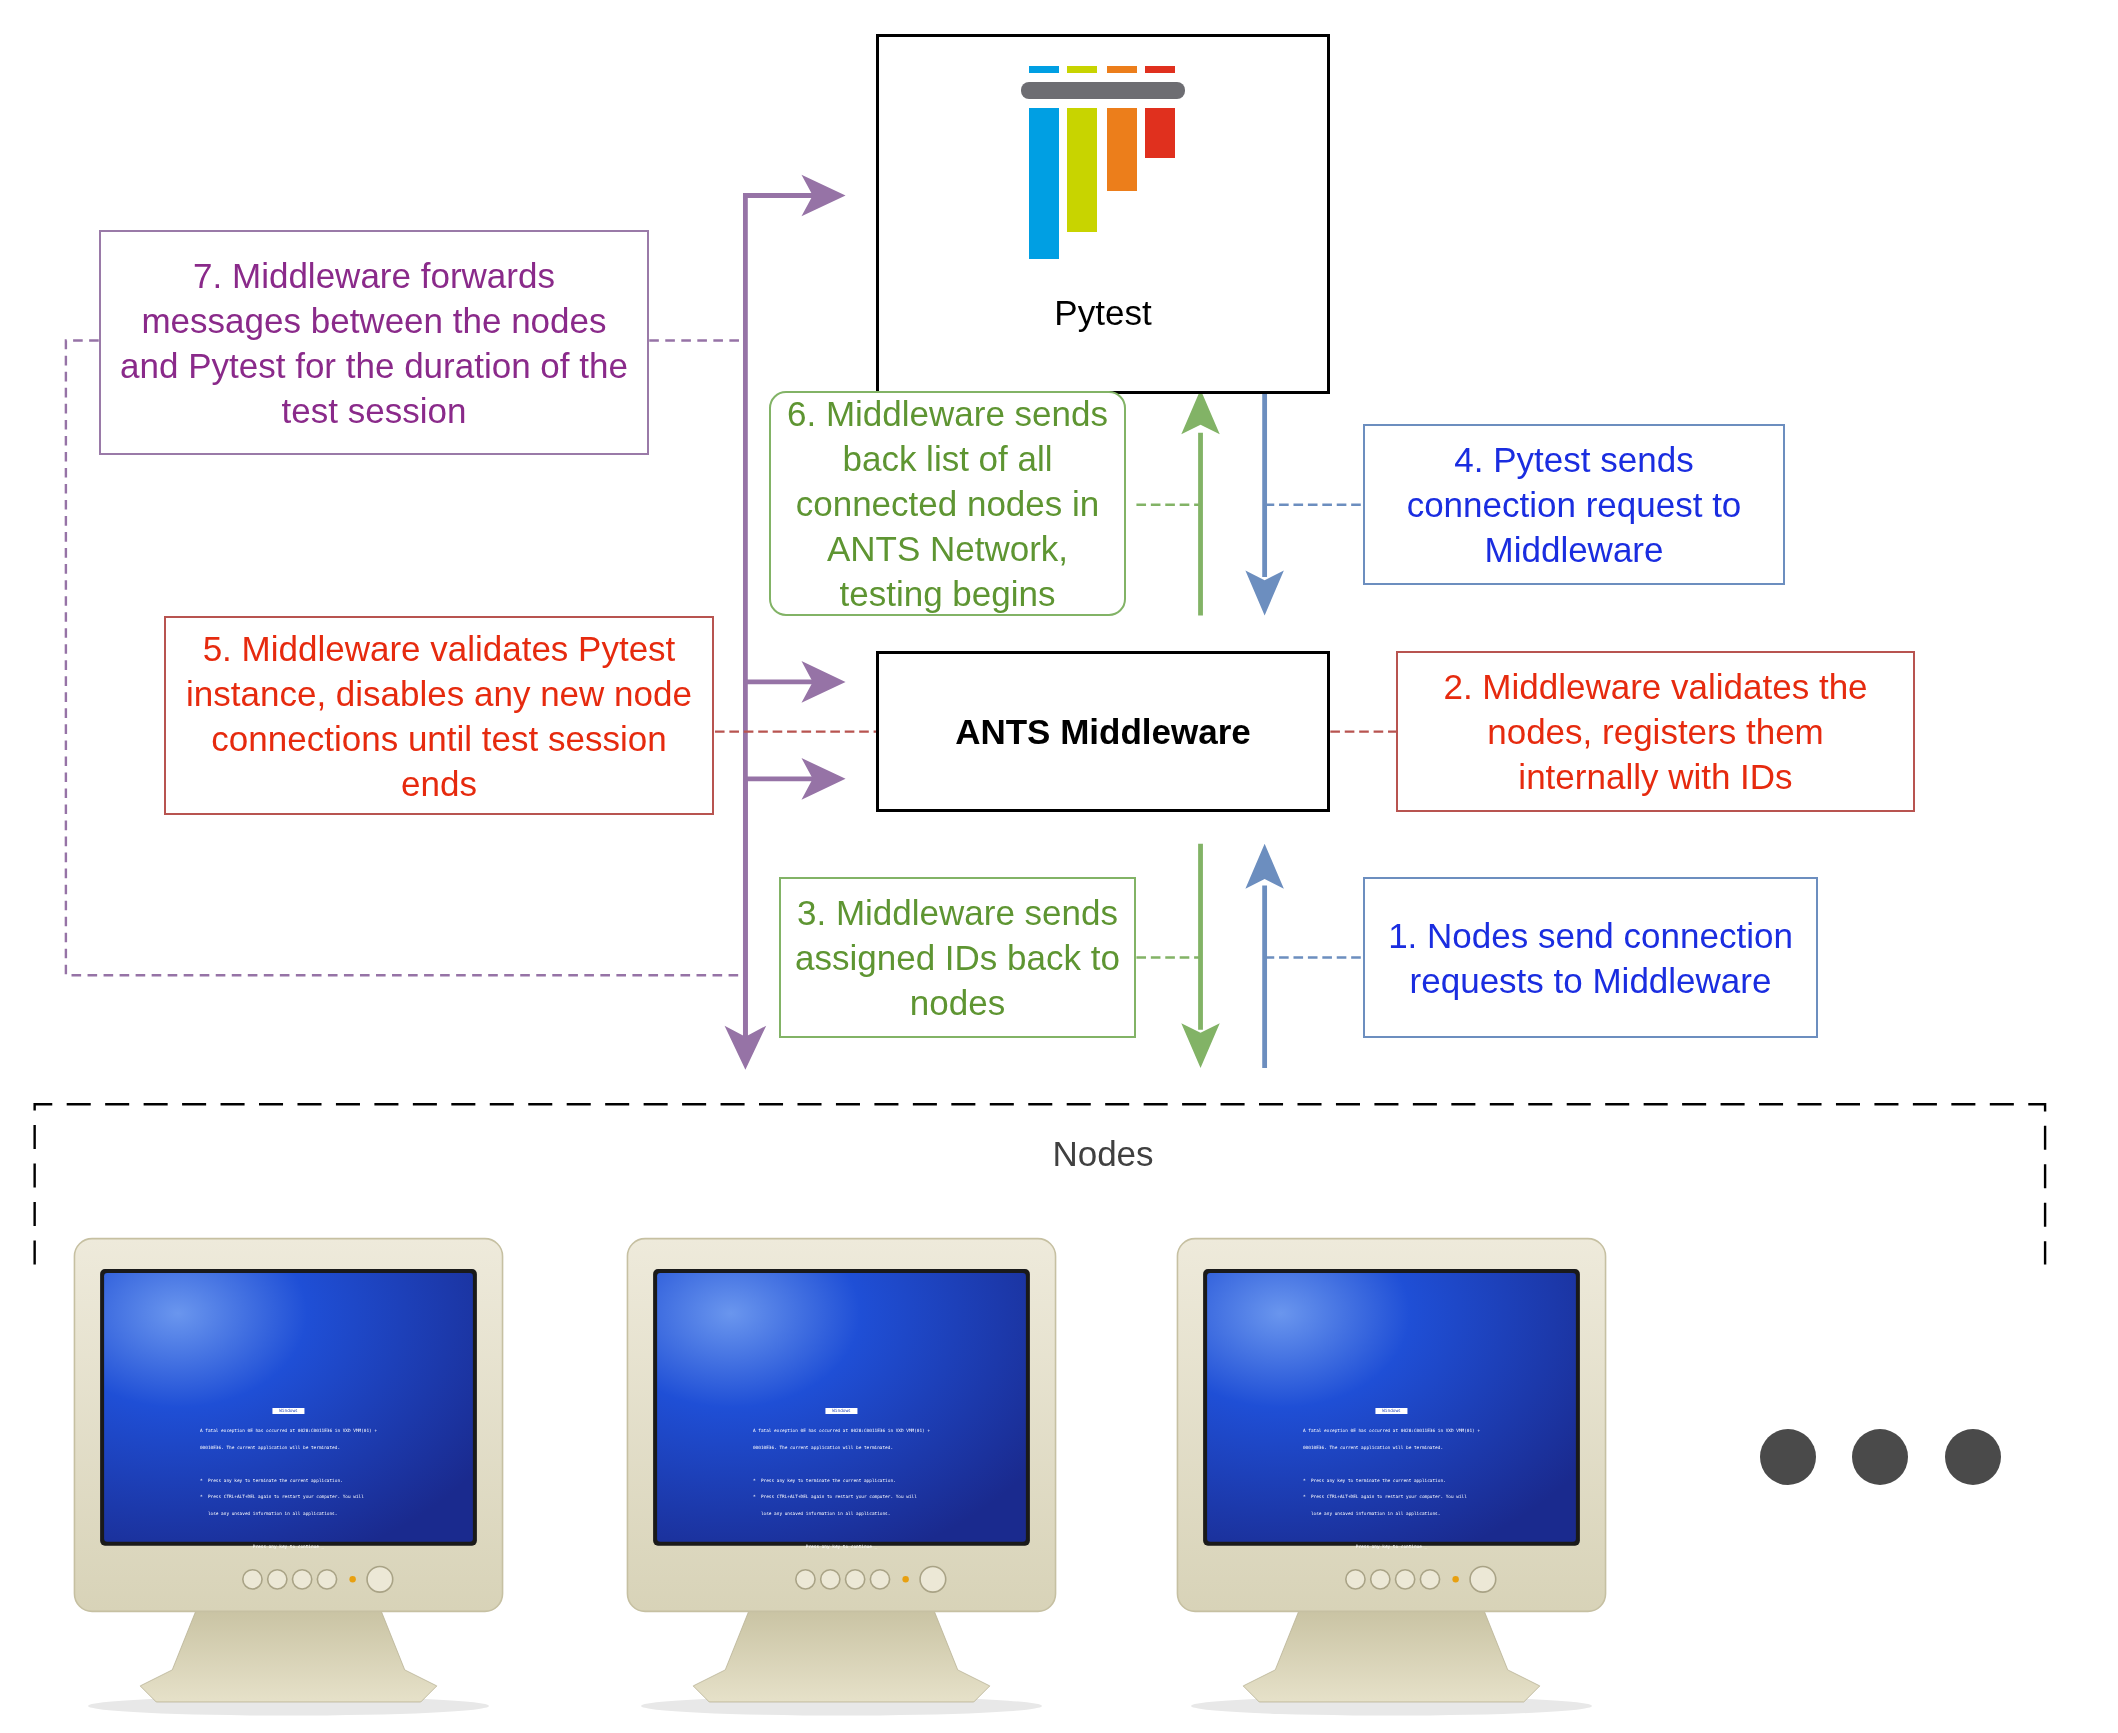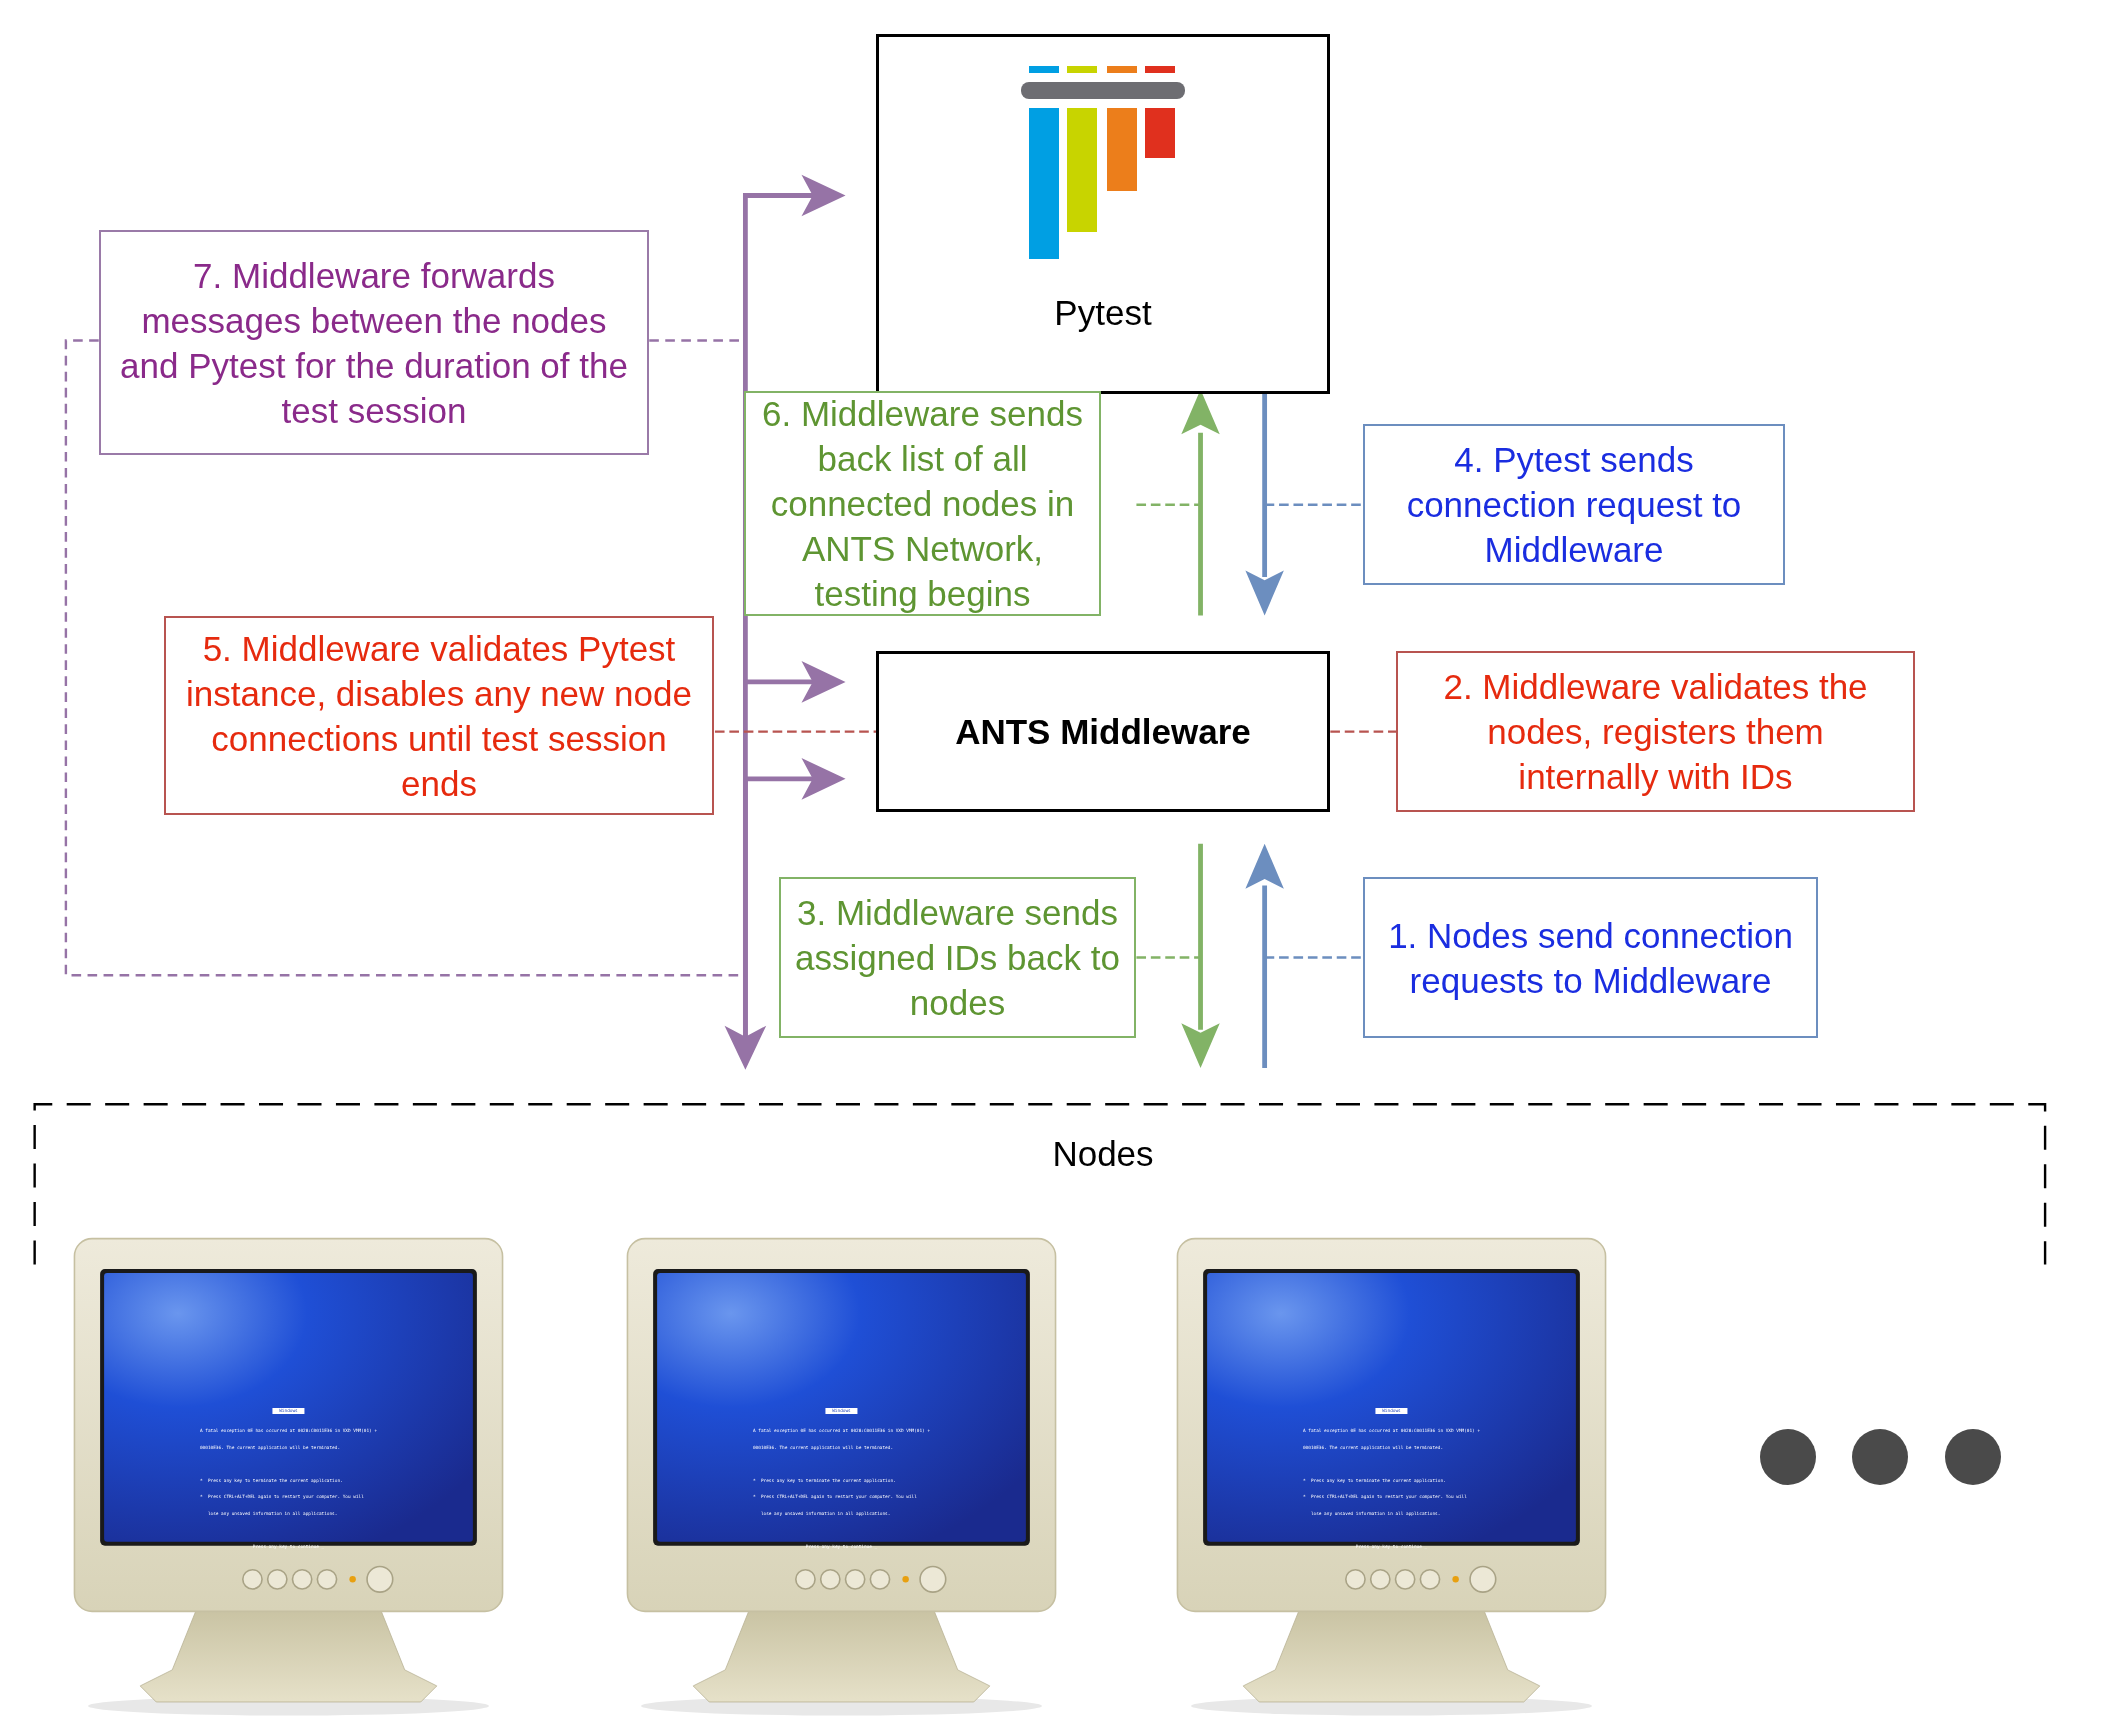--- a/index.html
+++ b/index.html
@@ -7,21 +7,21 @@
   .box{position:absolute;box-sizing:border-box;display:flex;align-items:center;justify-content:center;text-align:center;background:#fff;}
   .box span{display:block;font-size:35px;line-height:45px;}
   .main{border:3.2px solid #000;}
   .main span{color:#000;}
   .step{border:2.4px solid;}
   .purple{border-color:#9a7aa8;} .purple span{color:#8a2a8a;}
   .green{border-color:#82b366;} .green span{color:#5e9532;}
   .blue{border-color:#6c8ebf;} .blue span{color:#1a2de0;}
   .red{border-color:#b85450;} .red span{color:#e62a0e;}
   svg.lines{position:absolute;left:0;top:0;}
-  .nodes-label{position:absolute;left:876px;width:454px;top:1134px;text-align:center;font-size:35px;color:#000000;}
+  .nodes-label{position:absolute;left:876px;width:454px;top:1134px;text-align:center;font-size:35px;color:#404040;}
   .monitor{position:absolute;width:441px;height:481px;}
   .dot{position:absolute;width:56px;height:56px;border-radius:50%;background:#4a4a4a;}
   .bsod{position:absolute;left:50%;transform:translateX(-50%);font-family:"DejaVu Sans Mono",monospace;color:#fff;font-size:4.4px;line-height:5.6px;white-space:pre;text-align:left;}
 </style>
 </head>
 <body>
 
 <svg class="lines" width="2119" height="1734" viewBox="0 0 2644 2164">
   <defs>
     <marker id="arP" markerWidth="10" markerHeight="10" refX="8" refY="5" orient="auto" markerUnits="userSpaceOnUse" viewBox="0 0 10 10">
@@ -78,21 +78,21 @@
   <span style="margin-top:32px;">Pytest</span>
 </div>
 
 <div class="box main" style="left:876px;top:651px;width:454px;height:161px;font-weight:bold;">
   <span>ANTS Middleware</span>
 </div>
 
 <div class="box step purple" style="left:99px;top:230px;width:550px;height:225px;padding:0 11.2px;">
   <span>7. Middleware forwards messages between the nodes and Pytest for the duration of the test session</span>
 </div>
-<div class="box step green" style="left:744px;top:391px;width:357px;height:225px;padding:0 3.2px;">
+<div class="box step green" style="left:769px;top:391px;width:357px;height:225px;padding:0 3.2px;border-radius:17px;">
   <span>6. Middleware sends back list of all connected nodes in ANTS Network, testing begins</span>
 </div>
 <div class="box step blue" style="left:1363px;top:424px;width:422px;height:161px;padding:0 16px;">
   <span>4. Pytest sends connection request to Middleware</span>
 </div>
 <div class="box step red" style="left:164px;top:616px;width:550px;height:199px;padding:0 8px;">
   <span>5. Middleware validates Pytest instance, disables any new node connections until test session ends</span>
 </div>
 <div class="box step red" style="left:1396px;top:651px;width:519px;height:161px;padding:0 16px;">
   <span>2. Middleware validates the nodes, registers them internally with IDs</span>

